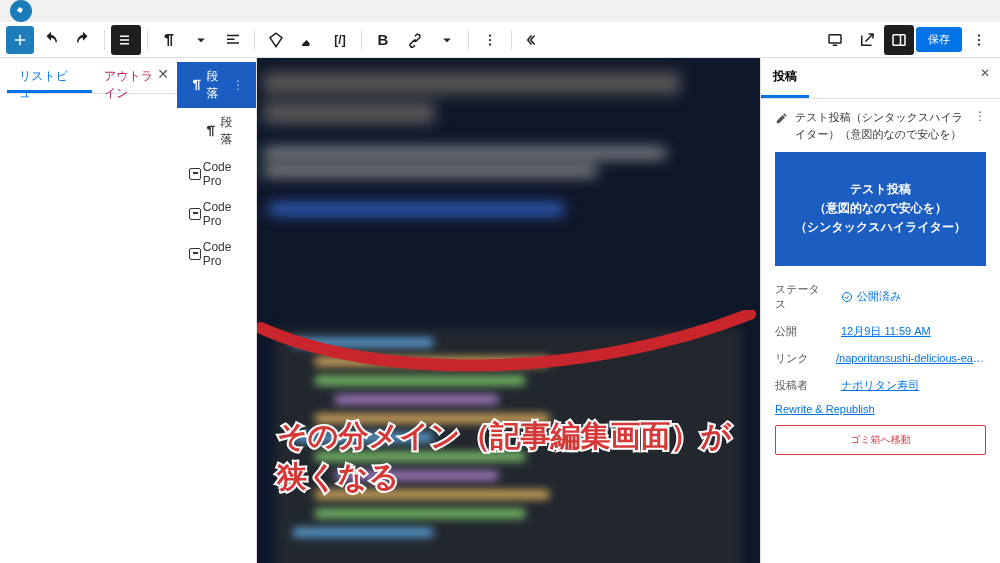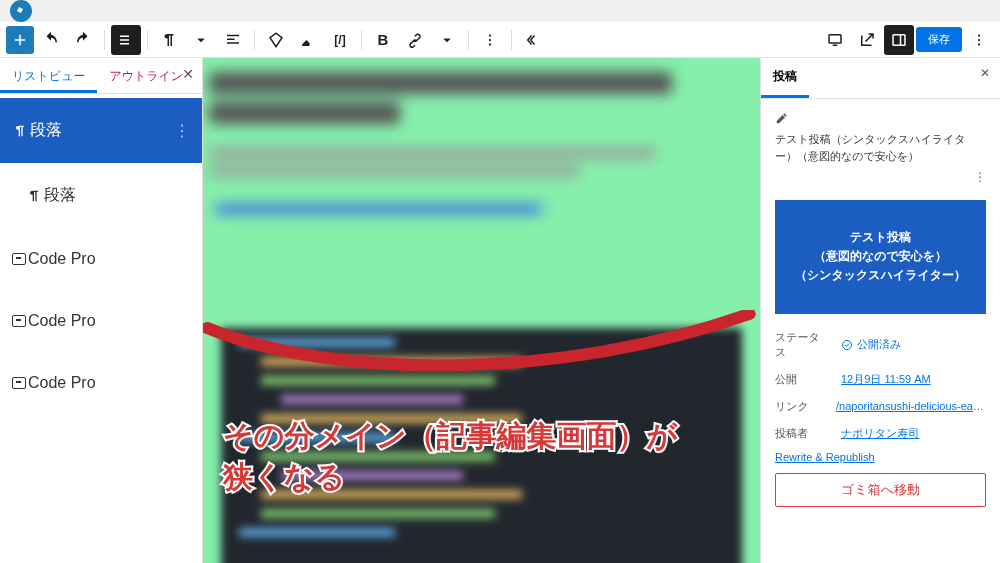--- a/index.html
+++ b/index.html
@@ -16,35 +16,35 @@
   .tb-add { background:#1e7cba; color:#fff; width:28px;height:28px;border-radius:3px;}
   .tb-sep { width:1px; height:20px; background:#ddd; margin:0 4px;}
   .tb-spacer{flex:1;}
   .save-btn{ background:#0073e6; color:#fff; font-size:11px; padding:5px 12px; border-radius:3px; font-weight:500;}
   .tb-active{ background:#1e1e1e; color:#fff;}
 
   
   .workspace { display:flex; height: calc(100% - 58px); }
 
   
-  .left-panel { width:203px; border-right:1px solid #e0e0e0; display:flex; flex-direction:column;}
+  .left-panel { width:250px; border-right:1px solid #e0e0e0; display:flex; margin-left:7px;}
   .lp-tabs{ display:flex; border-bottom:1px solid #e0e0e0; position:relative; height:36px; align-items:stretch;}
   .lp-tab{ padding:10px 12px 8px; font-size:12px; color:#be185d;}
   .lp-tab.active{ color:#0073e6; border-bottom:3px solid #0073e6; font-weight:500;}
   .lp-close{ position:absolute; right:8px; top:8px; font-size:14px; color:#555;}
   .lp-list{ padding-top:4px;}
-  .lp-item{ display:flex; align-items:center; gap:2px; padding:22px 12px; font-size:16px; color:#333;}
+  .lp-item{ display:flex; align-items:center; gap:2px; padding:6px 12px; font-size:12px; color:#333;}
   .lp-item svg{width:16px;height:16px;fill:currentColor;}
   .lp-item.sel{ background:#1b5dc0; color:#fff;}
   .lp-item .more{margin-left:auto; opacity:0.7;}
   .codeic{ border:1.5px solid currentColor; width:14px;height:12px; border-radius:2px; position:relative;}
   .codeic::before{content:"";position:absolute;left:3px;top:3px;width:5px;height:1.5px;background:currentColor;}
 
   
-  .canvas { flex:1; background:#86efac; position:relative; overflow:hidden; padding:24px 12px;}
+  .canvas { flex:1; background:#0f172a; position:relative; overflow:hidden; padding:24px 12px;}
   .blur-area { position:absolute; left:6px; right:6px; top:6px; height:260px; filter: blur(7px); }
   .bt{ background:#555; border-radius:4px; height:22px; margin:8px 0;}
   .blur-title1{width:85%;}
   .blur-title2{width:35%;color:#aaa;}
   .blur-p{ height:10px; background:#999; width:82%; margin:24px 0 6px;}
   .blur-p2{ height:10px; background:#999; width:68%;}
   .blur-link{ height:10px; background:#3a72e8; width:60%; margin-top:28px; margin-left:6px;}
   .code-block{ position:absolute; left:18px; right:18px; top:270px; height:280px; background:#22272e; border-radius:2px; filter:blur(4px);}
   .code-line{height:9px;border-radius:2px;margin:10px 18px;}
   .cl1{background:#5a9fd4;width:30%;}
@@ -57,32 +57,32 @@
 
   .overlay-text{ position:absolute; left:20px; top:358px; font-size:30px; font-weight:800; color:#d63838; -webkit-text-stroke:4px #fff; paint-order:stroke fill; line-height:1.35;}
 
   
   .rsb{ width:240px; border-left:1px solid #e0e0e0; font-size:12px; overflow:auto;}
   .rsb-tabs{display:flex; border-bottom:1px solid #e0e0e0; position:relative;}
   .rsb-tab{padding:10px 12px; color:#666;}
   .rsb-tab.active{color:#000; border-bottom:3px solid #0073e6; font-weight:600;}
   .rsb-close{position:absolute; right:10px; top:8px; color:#555;}
   .rsb-section{padding:10px 14px;}
-  .rsb-title-row{display:flex; align-items:flex-start; gap:6px; padding:10px 14px 6px;flex-direction:column;}
+  .rsb-title-row{display:flex; align-items:flex-start; gap:6px; padding:10px 14px 6px;}
   .rsb-title-row svg{flex-shrink:0;width:14px;height:14px;fill:#555;margin-top:2px;}
   .rsb-posttitle{font-size:11px; line-height:1.5; color:#333;}
   .rsb-more{margin-left:auto;color:#555;}
-  .preview-box{ margin:10px 14px 10px; background:#1b5dc0; color:#fff; text-align:center; padding:28px 10px; font-size:12px; font-weight:700; line-height:1.6;}
+  .preview-box{ margin:4px 14px 10px; background:#1b5dc0; color:#fff; text-align:center; padding:28px 10px; font-size:12px; font-weight:700; line-height:1.6;}
   .meta{color:#666; line-height:1.6;}
   .kv{display:flex; gap:10px; padding:6px 14px; font-size:11px; align-items:center;}
   .kv .k{color:#555; width:56px;}
   .kv .v{color:#0073e6;text-decoration:underline;}
   .kv .v.trunc{white-space:nowrap; overflow:hidden; text-overflow:ellipsis; max-width:150px;}
   .rewrite{color:#0073e6; text-decoration:underline; display:block; padding:4px 14px 10px; font-size:11px;}
-  .trash-btn{ margin:0 14px 14px; border:1px solid #d63638; color:#d63638; text-align:center; padding:7px; font-size:13px; border-radius:2px;}
+  .trash-btn{ margin:0 14px 14px; border:1px solid #d63638; color:#d63638; text-align:center; padding:7px; font-size:10px; border-radius:2px;}
   .status-val{color:#0073e6;display:inline-flex;align-items:center;gap:4px;}
   .status-val svg{width:12px;height:12px;fill:#0073e6;}
 </style>
 </head>
 <body>
 
 <div class="browser-bar">
   <div class="browser-tab-icon">
     <svg viewBox="0 0 24 24">
         <path d="M4 12l4-8 8 4-4 8z"></path>

